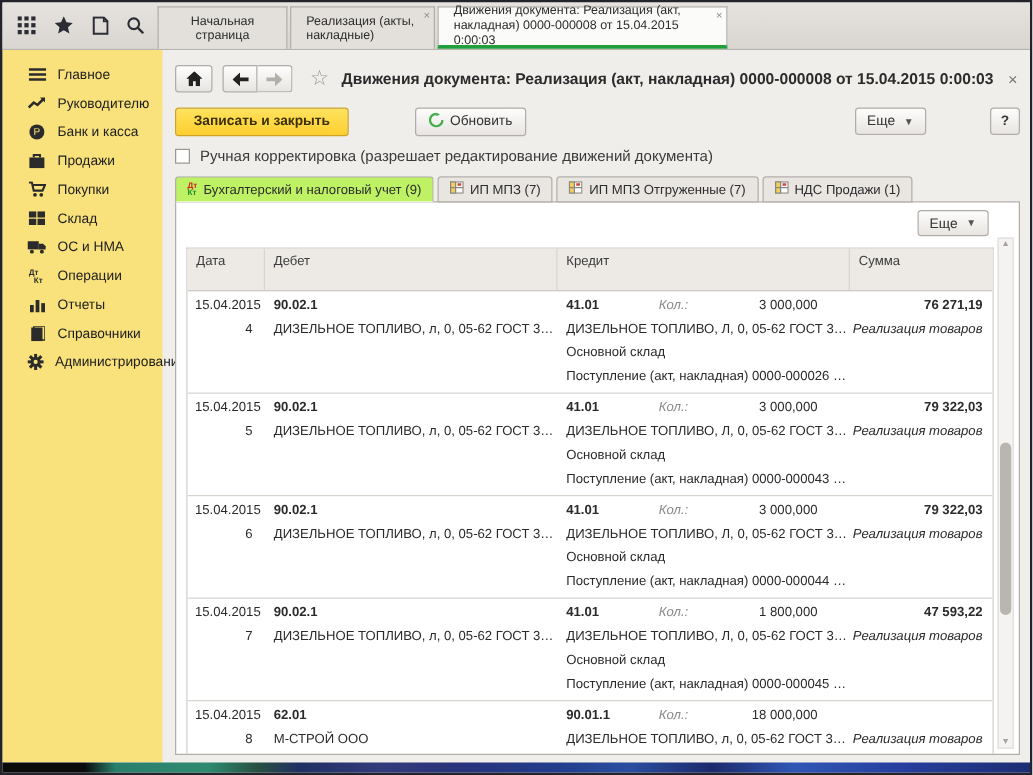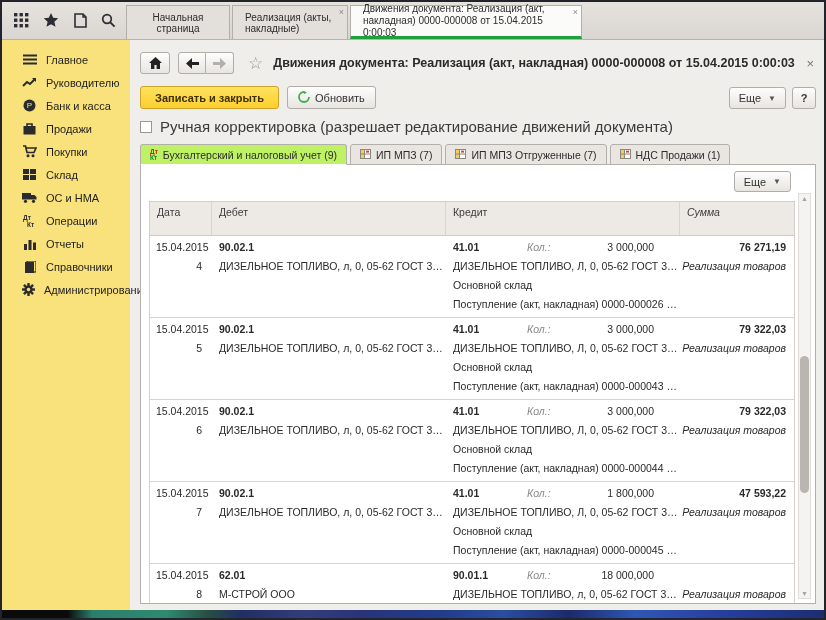--- a/index.html
+++ b/index.html
@@ -30,52 +30,52 @@
   .nav-home { width:30px; height:22px; }
   .nav-arrows { display:inline-flex; margin-left:8px; height:22px; }
   .nav-arrows .btn { border-radius:0; width:28px; height:22px; }
   .nav-arrows .btn:first-child { border-radius:3px 0 0 3px; }
   .nav-arrows .btn:last-child { border-radius:0 3px 3px 0; border-left:none; }
   .fav-star { margin:0 10px 0 14px; color:#9a9792; font-size:17px; }
   .page-title { font-size:12.5px; font-weight:bold; color:#2b2b2b; white-space:nowrap; }
   .doc-close { margin-left:auto; color:#777; font-size:13px; cursor:pointer; padding:0 2px; }
 
   
-  .cmd-row { display:flex; align-items:flex-end; margin-top:9px; height:24px; flex-shrink:0; }
+  .cmd-row { display:flex; align-items:center; margin-top:9px; height:24px; flex-shrink:0;gap:45px; }
   .btn-save { background:linear-gradient(#ffe25e,#fccf2f); border:1px solid #cfa32a; border-radius:3px; font-size:11px; font-weight:bold; color:#3c2f00; padding:0 14px; height:23px; display:inline-flex; align-items:center; cursor:pointer; }
   .btn-refresh { margin-left:8px; height:23px; padding:0 10px; font-size:11px; color:#333; gap:5px; }
   .btn-more-top { margin-left:auto; height:22px; padding:0 9px; font-size:11px; color:#333; gap:7px; }
   .btn-help { margin-left:6px; width:24px; height:22px; font-size:11px; color:#333; font-weight:bold; }
   .caret { font-size:8px; color:#555; }
 
   
   .chk-row { display:flex; align-items:center; gap:8px; margin-top:9px; flex-shrink:0; }
   .chk { width:12px; height:12px; background:#fff; border:1px solid #9b9894; cursor:pointer; }
-  .chk-label { font-size:15px; color:#3a3a3a; }
+  .chk-label { font-size:12px; color:#3a3a3a; }
 
   
   .doc-tabs { display:flex; margin-top:9px; flex-shrink:0; position:relative; z-index:2; }
   .d-tab { height:21px; display:flex; align-items:center; gap:5px; padding:0 9px; font-size:10.5px; color:#2c2c2c; border:1px solid #b2afab; border-radius:3px 3px 0 0; background:#e9e6e2; margin-right:3px; margin-bottom:-1px; cursor:pointer; }
   .d-tab.active { background:#bef264; border-bottom:1px solid #fff; font-weight:normal; }
   .dtkt { font-size:6.5px; line-height:5.5px; font-weight:bold; text-align:left; }
   .dtkt .dt { color:#cc2222; } .dtkt .kt { color:#1d8a2e; }
 
   
   .panel { flex:1; background:#fff; border:1px solid #b2afab; position:relative; padding:6px 20px 4px 8px; display:flex; flex-direction:column; overflow:hidden; }
   .panel-more { position:absolute; top:6px; right:24px; height:21px; padding:0 9px; font-size:11px; color:#333; gap:7px; }
   .vscroll { position:absolute; top:28px; right:4px; bottom:4px; width:13px; background:#f5f3f1; border:1px solid #e0ddda; }
   .vthumb { position:absolute; left:1px; right:1px; top:40%; height:34%; background:#b9b6b2; border-radius:5px; cursor:pointer; }
   .varrow { position:absolute; left:0; right:0; text-align:center; font-size:7px; color:#a5a2a0; }
 
   
   .tbl { margin-top:30px; border:1px solid #d3d0cc; border-bottom:none; font-size:10.5px; color:#2a2a2a; }
   .trow { display:grid; grid-template-columns:62px 234px 234px 1fr; }
   .thead { background:#edeae6; height:34px; line-height:20px; color:#3c3c3c; border-bottom:1px solid #cfccc8; }
   .thead .cell { border-right:1px solid #d8d5d1; padding-left:7px; }
-  .thead .cell:last-child { border-right:none;font-style:italic; }
+  .thead .cell:last-child { border-right:none; }
   .entry { border-bottom:1px solid #d8d5d1; padding:2px 0 3px; cursor:default; }
   .line { height:19px; line-height:19px; display:grid; grid-template-columns:62px 234px 234px 1fr; overflow:hidden; white-space:nowrap; }
   .cdate { padding-left:6px; }
   .cnum { text-align:right; padding-right:10px; }
   .cdeb { padding-left:7px; overflow:hidden; text-overflow:ellipsis; }
   .ccred { padding-left:7px; overflow:hidden; text-overflow:ellipsis; }
   .credit1 { display:flex; padding-left:7px;gap:12px; }
   .credit1 .acct { width:62px; flex-shrink:0; }
   .credit1 .qlab { width:40px; flex-shrink:0; font-style:italic; color:#8a8a8a; }
   .credit1 .qty { flex:1; text-align:right; padding-right:26px; }

